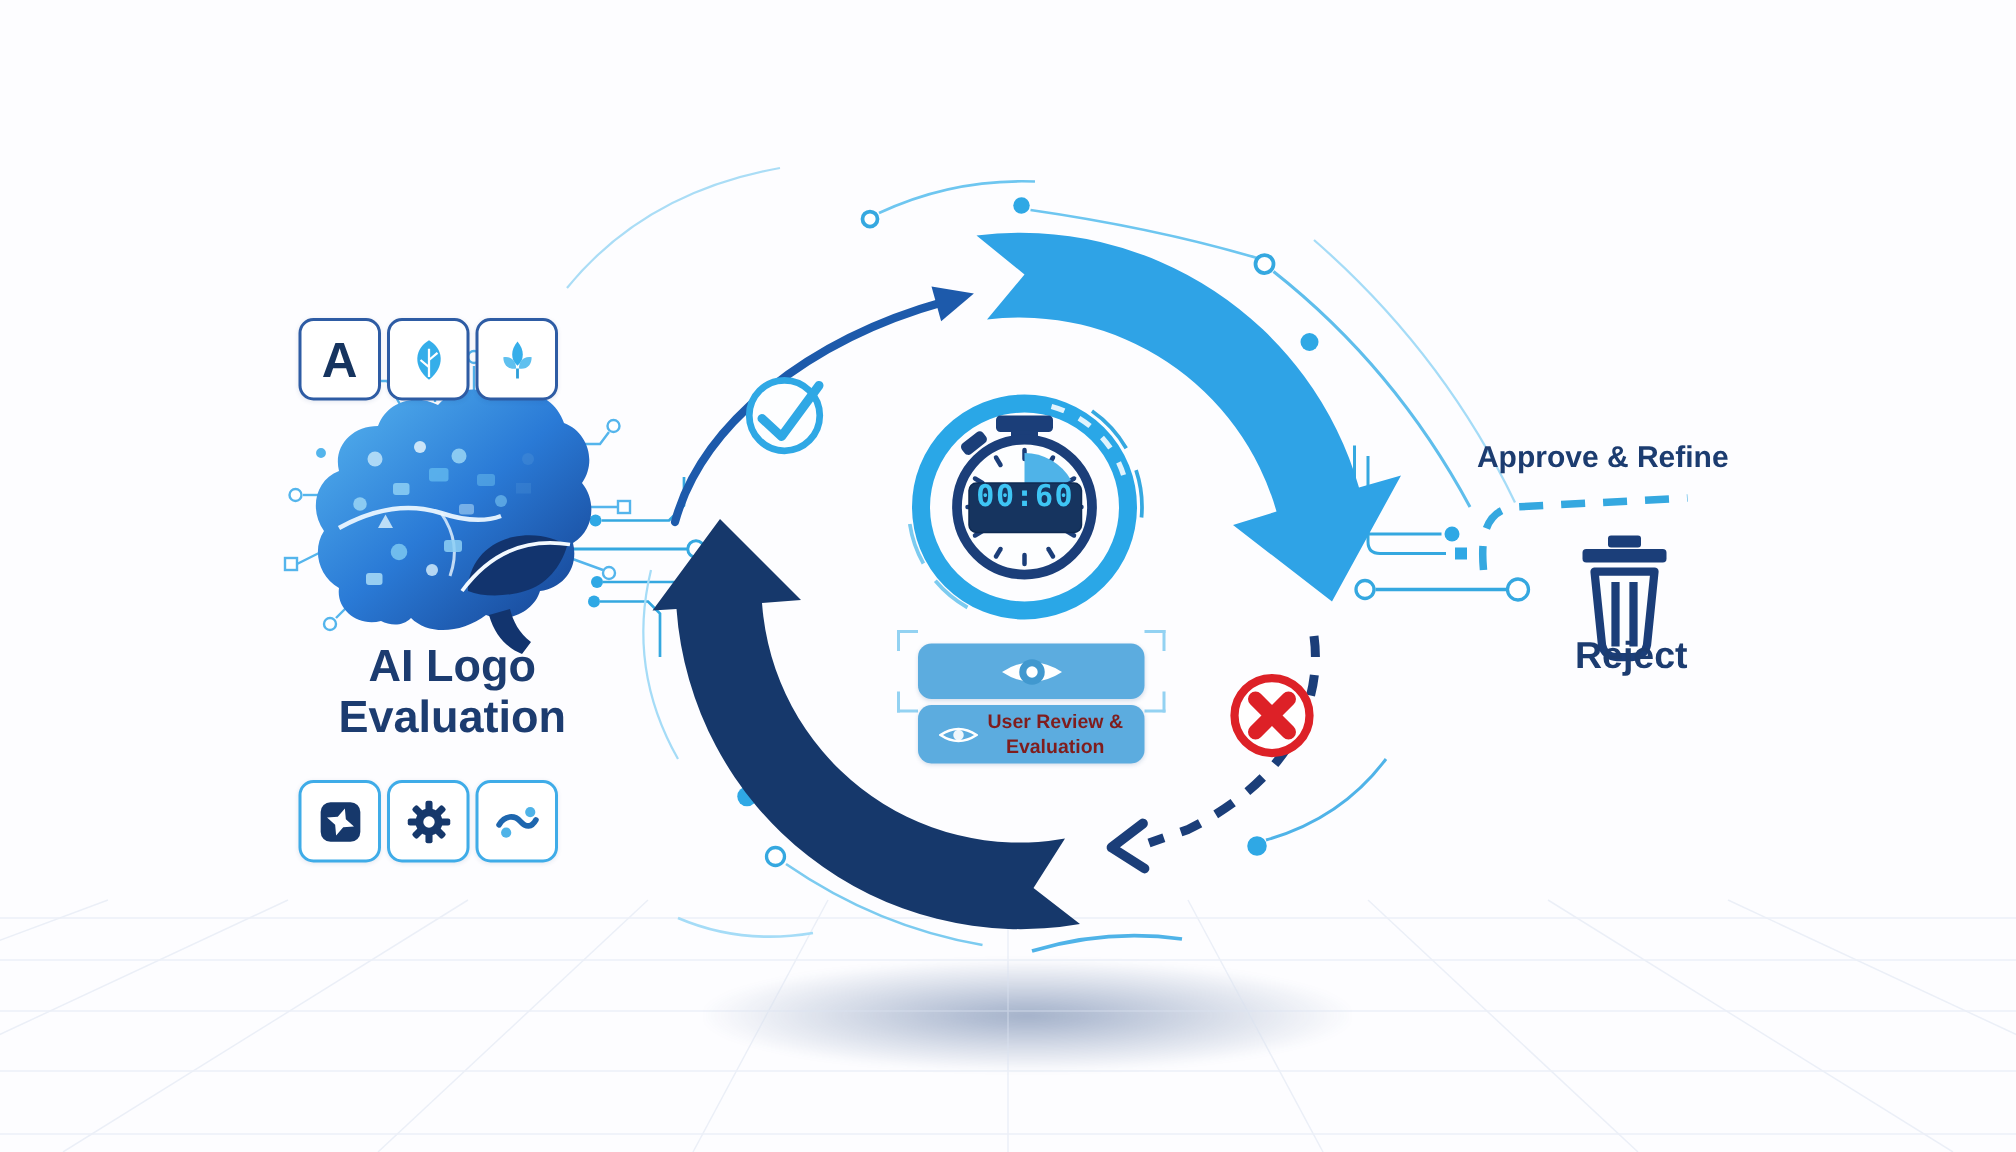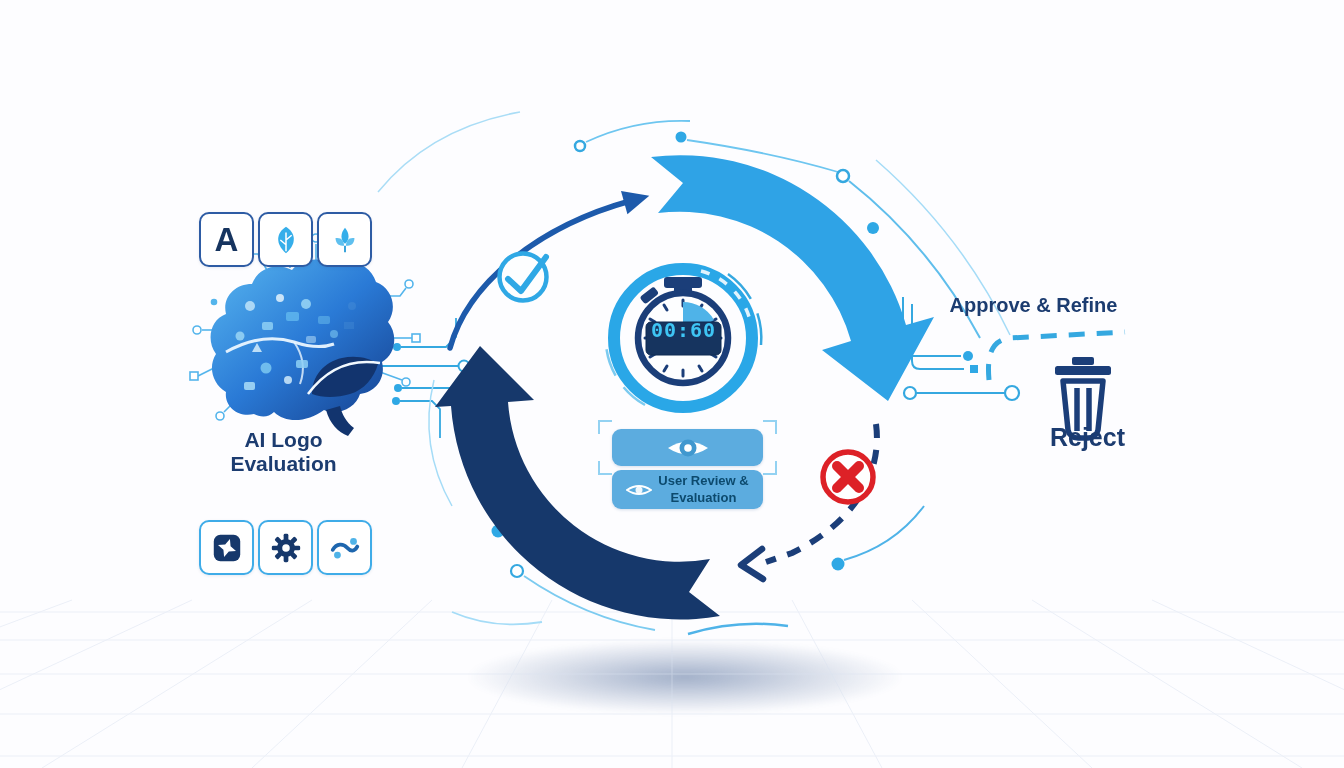--- a/index.html
+++ b/index.html
@@ -21,40 +21,40 @@
   .logo-box{
     width:51px;height:51px;border-radius:10px;background:#fff;
     display:flex;align-items:center;justify-content:center;
     box-shadow:0 1px 3px rgba(30,60,120,.10);
   }
   .logo-box.navy-border{border:2.5px solid #2e5ca4;}
   .logo-box.blue-border{border:2.5px solid #3face8;}
   .letter-a{font-weight:bold;font-size:33px;color:#16345f;line-height:1;}
   
   .big-label{color:#1c3c70;font-weight:bold;text-align:center;}
-  #ai-label{left:181px;top:428px;width:205px;font-size:21px;line-height:1.14;}
-  #approve-label{left:936px;top:294px;width:195px;font-size:20px;}
+  #ai-label{left:199px;top:428px;width:205px;font-size:30px;line-height:1.14;}
+  #approve-label{left:971px;top:294px;width:195px;font-size:20px;}
   #reject-label{left:1000px;top:423px;width:175px;font-size:25px;line-height:1.18;}
   
   #timer-digits{
     left:645px;top:322px;width:77px;height:16px;
     display:flex;align-items:center;justify-content:center;
     font-family:"DejaVu Sans Mono",monospace;font-weight:bold;
     font-size:20px;color:#3ec5f4;letter-spacing:1px;
   }
   
   .review-btn{
     left:612px;background:#5cacdf;border-radius:9px;
     display:flex;align-items:center;justify-content:center;
     box-shadow:0 1px 3px rgba(30,80,140,.18);
   }
   #review-btn-1{top:429px;width:151px;height:37px;}
   #review-btn-2{top:470px;width:151px;height:39px;}
   #review-btn-2 .btn-text{
-    color:#0c4a6e;font-weight:bold;font-size:13px;line-height:1.25;
+    color:#7f1d1d;font-weight:bold;font-size:13px;line-height:1.25;
     text-align:center;margin-left:6px;
   }
   
   #brackets{left:598px;top:420px;width:179px;height:55px;pointer-events:none;}
   #brackets span{position:absolute;width:12px;height:12px;border:0 solid #93d2f2;}
   #brackets .tl{left:0;top:0;border-left-width:2px;border-top-width:2px;}
   #brackets .tr{right:0;top:0;border-right-width:2px;border-top-width:2px;}
   #brackets .bl{left:0;bottom:0;border-left-width:2px;border-bottom-width:2px;}
   #brackets .br{right:0;bottom:0;border-right-width:2px;border-bottom-width:2px;}
 </style>

